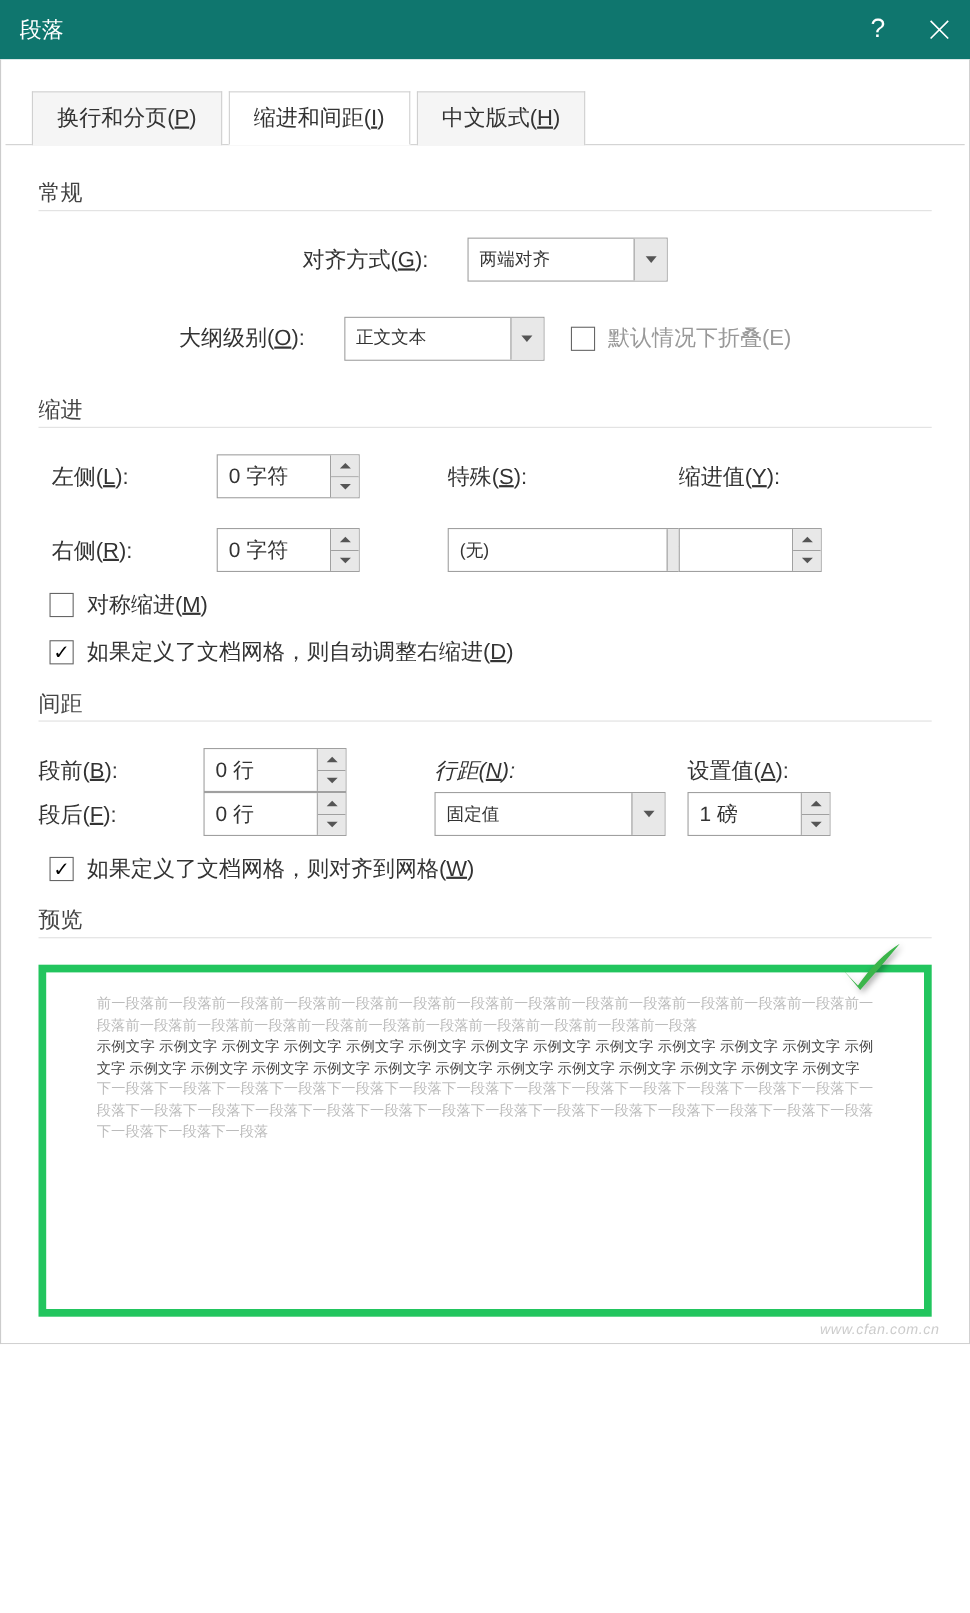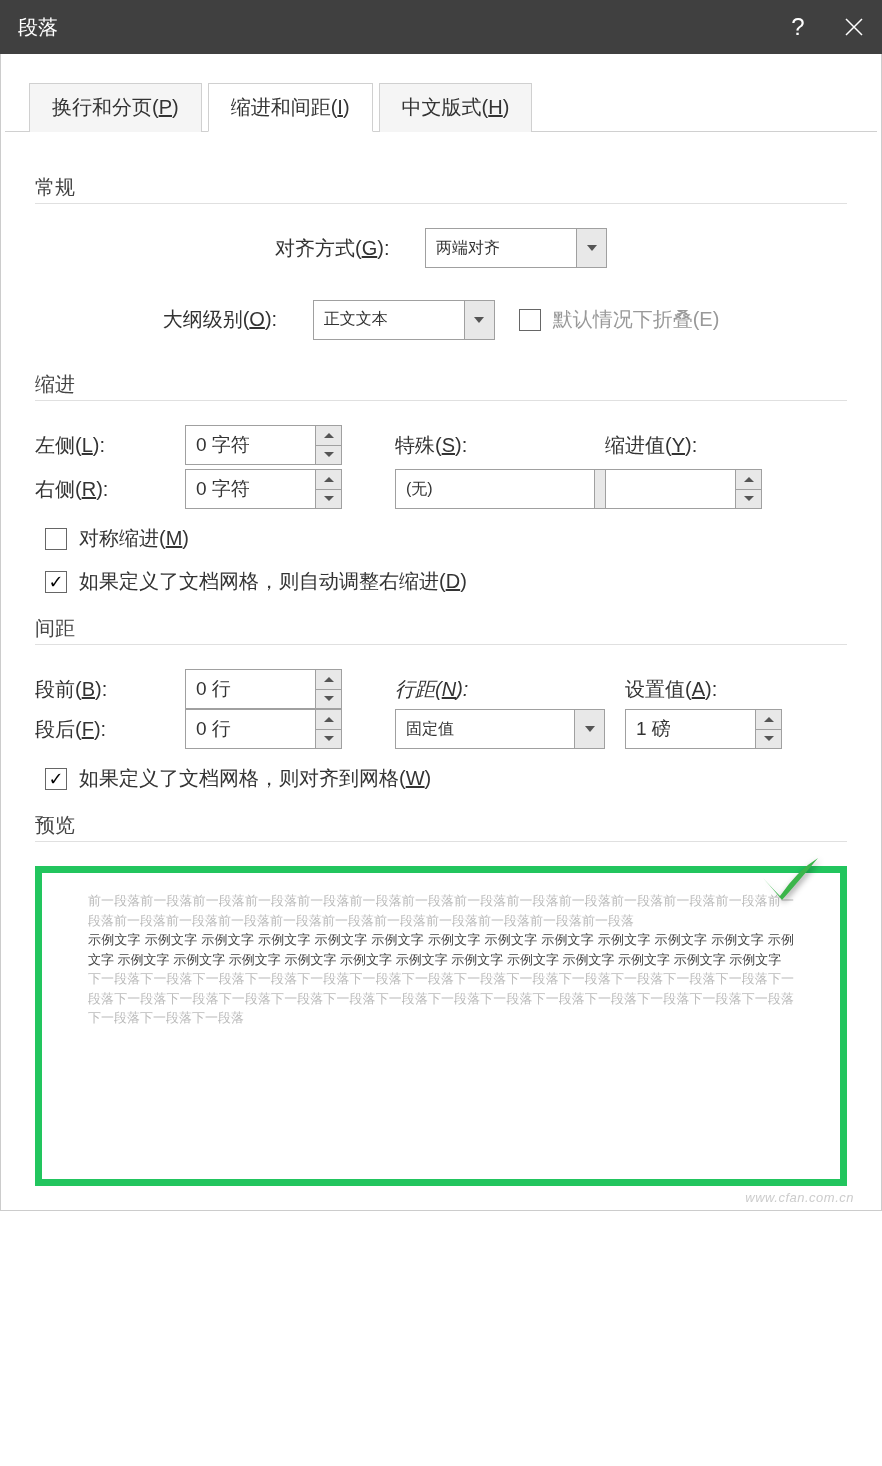--- a/index.html
+++ b/index.html
@@ -1,58 +1,58 @@
 <!DOCTYPE html>
 <html><head>
   <meta charset="utf-8">
   <style>
     * { box-sizing: border-box; margin: 0; padding: 0; }
     body { font-family: "Microsoft YaHei", SimSun, sans-serif; font-size: 18px; color: #333; background: #fff; width: 882px; }
     
-    .titlebar { background: #404040; color: #fff; height: 54px; display: flex; align-items: center; padding: 0 0 0 18px; }
+    .titlebar { background: #0f766e; color: #fff; height: 54px; display: flex; align-items: center; padding: 0 0 0 18px; }
     .titlebar-title { flex: 1; font-size: 20px; }
     .titlebar-btn { width: 56px; height: 54px; display: flex; align-items: center; justify-content: center; font-size: 24px; color: #fff; }
     .titlebar-btn svg { width: 20px; height: 20px; }
     
     .dialog-body { border: 1px solid #ccc; border-top: none; padding: 0 4px 4px 4px; background: #fff; }
     
     .tabs { display: flex; padding-top: 28px; padding-left: 24px; border-bottom: 1px solid #d0d0d0; }
     .tab { padding: 10px 22px; border: 1px solid #d0d0d0; border-bottom: none; background: #fff; margin-right: 6px; position: relative; top: 1px; font-size: 20px; }
     .tab.active { background: #fff; border-bottom: 1px solid #fff; }
     .tab:not(.active) { background: #f5f5f5; }
     .tab u { text-decoration: underline; }
     
     .content { padding: 20px 30px; }
     
     .group-label { font-size: 20px; color: #444; margin: 20px 0 24px 0; border-bottom: 1px solid #e0e0e0; padding-bottom: 2px; }
-    .group-label.first { margin-top: 22px; }
+    .group-label.first { margin-top: 10px; }
     
     .row { display: flex; align-items: center; margin-bottom: 22px; gap: 0; justify-content: center; }
     .row-label { width: 150px; font-size: 20px; }
     
     .combo { display: flex; border: 1px solid #a0a0a0; height: 40px; width: 182px; background: #fff; }
     .combo-text { flex: 1; padding: 6px 10px; font-size: 16px; display: flex; align-items: center; }
     .combo-btn { width: 30px; background: #e8e8e8; border-left: 1px solid #a0a0a0; display: flex; align-items: center; justify-content: center; }
     .combo-btn::after { content: ""; border-left: 5px solid transparent; border-right: 5px solid transparent; border-top: 6px solid #555; }
     .combo.wide { width: 230px; }
     
-    .spinner { display: flex; border: 1px solid #a0a0a0; height: 40px; width: 157px; background: #fff; }
+    .spinner { display: flex; border: 1px solid #a0a0a0; height: 40px; width: 130px; background: #fff; }
     .spinner-text { flex: 1; padding: 6px 10px; font-size: 19px; display: flex; align-items: center; }
     .spinner-btns { width: 26px; display: flex; flex-direction: column; border-left: 1px solid #a0a0a0; }
     .spin-up, .spin-down { flex: 1; background: #e8e8e8; display: flex; align-items: center; justify-content: center; }
     .spin-up { border-bottom: 1px solid #a0a0a0; }
     .spin-up::after { content: ""; border-left: 5px solid transparent; border-right: 5px solid transparent; border-bottom: 5px solid #555; }
     .spin-down::after { content: ""; border-left: 5px solid transparent; border-right: 5px solid transparent; border-top: 5px solid #555; }
     
     .checkbox-row { display: flex; align-items: center; margin: 16px 0 16px 10px; font-size: 20px; }
     .chk { width: 22px; height: 22px; border: 1px solid #666; margin-right: 12px; display: flex; align-items: center; justify-content: center; background: #fff; }
     .chk.checked::after { content: "✓"; font-size: 18px; line-height: 1; color: #000; }
     .chk-label.disabled { color: #999; }
     
-    .indent-grid { display: grid; grid-template-columns: 150px 170px 250px 230px; row-gap: 4px; align-items: center; }
+    .indent-grid { display: grid; grid-template-columns: 150px 170px 250px 230px; row-gap: 27px; align-items: center; margin-left: 12px; }
     .spacing-grid { display: grid; grid-template-columns: 150px 170px 270px 180px; align-items: center; }
     
     .preview-box { border: 7px solid #22c55e; height: 320px; padding: 18px 46px; margin-top: 10px; }
     .preview-line { font-size: 13px; line-height: 1.5; color: #bbb; text-align: justify; }
     .preview-line.active { color: #444; }
     
     .checkmark-overlay { position: absolute; right: 60px; top: 852px; pointer-events: none; }
     .checkmark-overlay svg { width: 64px; height: 50px; filter: drop-shadow(2px 2px 3px rgba(0,0,0,0.4)); }
     .wrapper { position: relative; }
     

